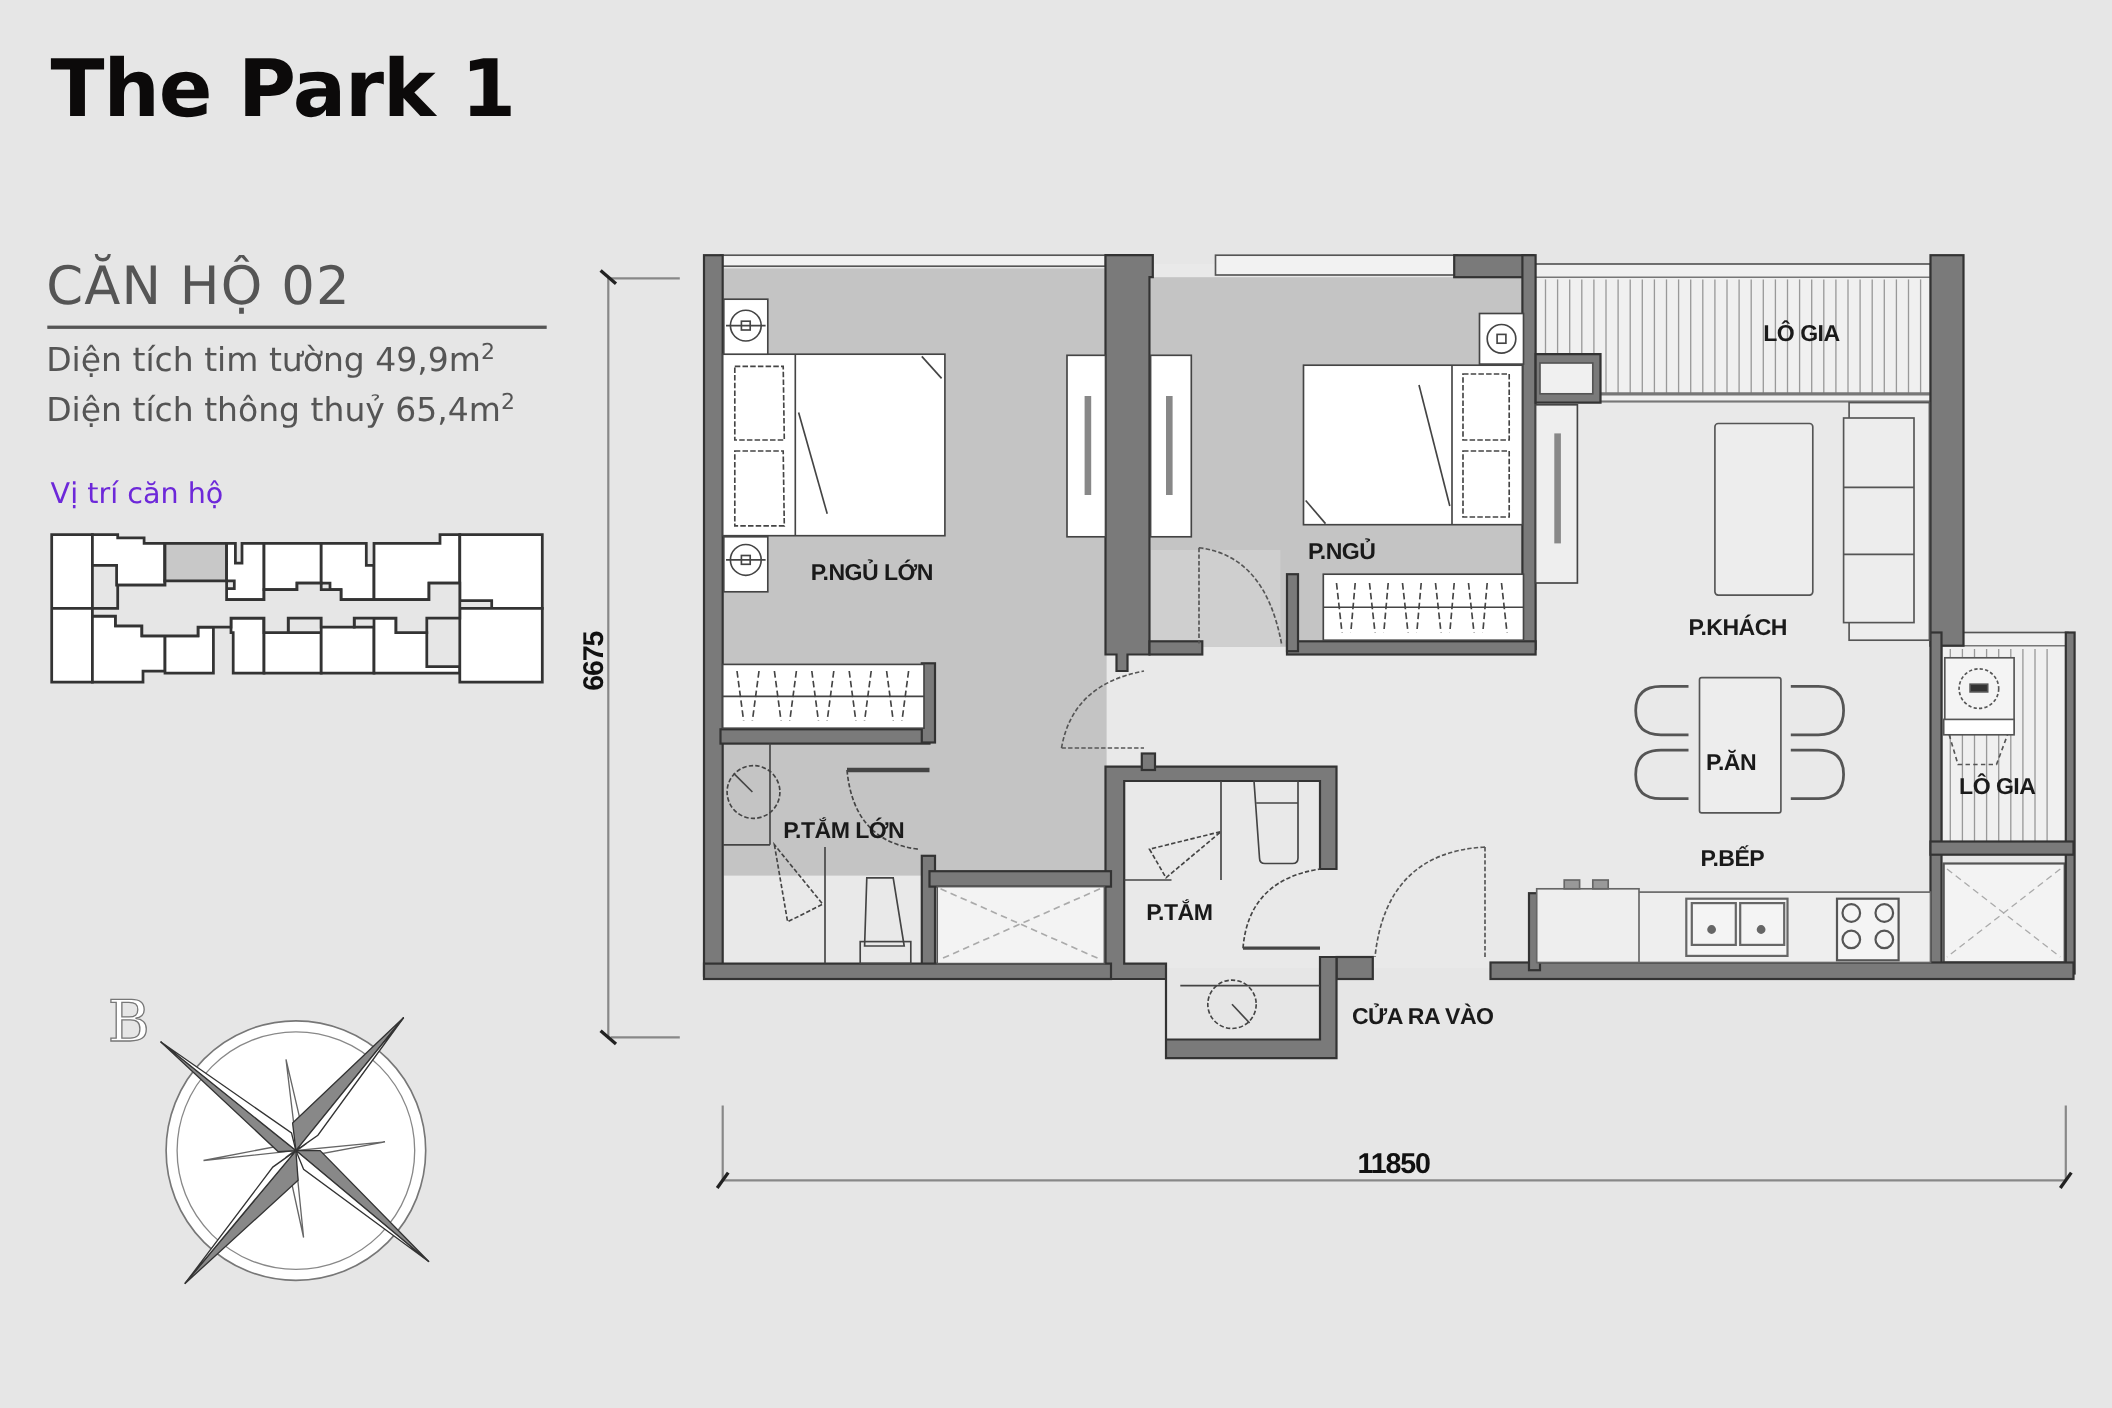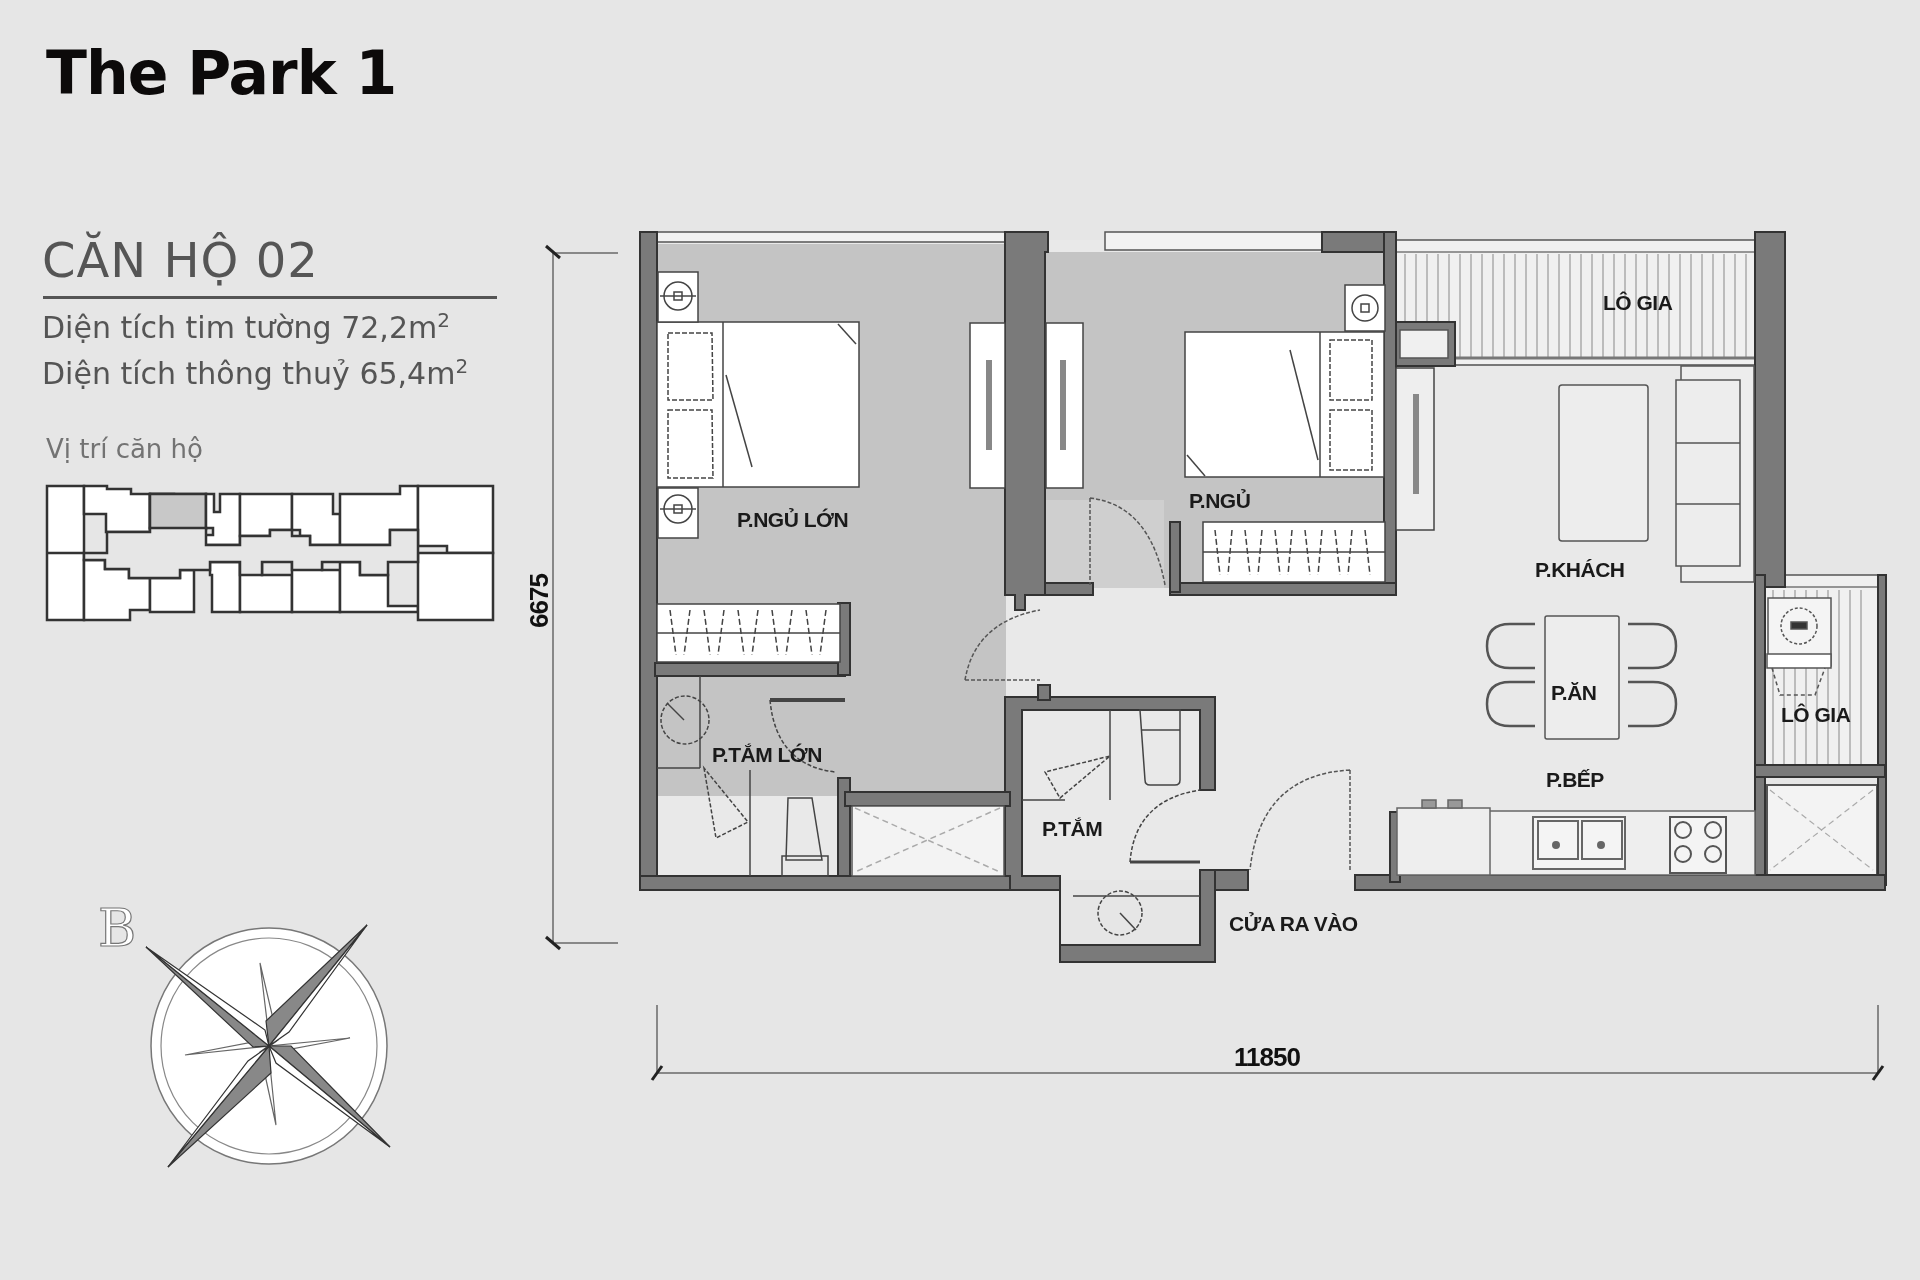--- a/index.html
+++ b/index.html
@@ -1,36 +1,36 @@
 <!DOCTYPE html>
 <html><head>
 <meta charset="utf-8">
 <style>
   html, body { margin:0; padding:0; }
   body { width:1920px; height:1280px; background:#e6e6e6; position:relative; overflow:hidden; font-family:"Liberation Sans", sans-serif; }
-  .title { position:absolute; left:46px; top:38px; font-family:"DejaVu Sans", sans-serif; font-weight:bold; font-size:60px; color:#0c0a0a; letter-spacing:-1px; margin:0; }
+  .title { position:absolute; left:46px; top:38px; font-family:"DejaVu Sans", sans-serif; font-weight:bold; font-size:72px; color:#0c0a0a; letter-spacing:-1px; margin:0; }
   .unit-title { position:absolute; left:42px; top:232px; font-family:"DejaVu Sans", sans-serif; font-size:48px; color:#555; letter-spacing:1px; }
   .unit-rule { position:absolute; left:43px; top:296px; width:454px; height:3px; background:#555; }
   .area-line { position:absolute; left:42px; font-family:"DejaVu Sans", sans-serif; font-size:30px; color:#555; }
   .area-line sup { font-size:20px; vertical-align:super; line-height:0; }
   .area1 { top:310px; }
   .area2 { top:356px; }
-  .loc-label { position:absolute; left:46px; top:434px; font-family:"DejaVu Sans", sans-serif; font-size:26px; color:#737373; }
+  .loc-label { position:absolute; left:46px; top:434px; font-family:"DejaVu Sans", sans-serif; font-size:26px; color:#6d28d9; }
   svg { position:absolute; left:0; top:0; }
   .room-label { font-family:"Liberation Sans", sans-serif; font-weight:bold; font-size:21px; fill:#1a1a1a; letter-spacing:-0.5px; }
   .dim-label { font-family:"Liberation Sans", sans-serif; font-weight:bold; font-size:26px; fill:#111; letter-spacing:-1px; }
 </style>
 </head>
 <body>
 
 <h1 class="title">The Park 1</h1>
 
 <div class="unit-title">CĂN HỘ 02</div>
 <div class="unit-rule"></div>
-<div class="area-line area1"><span>Diện tích tim tường 72,2m</span><sup>2</sup></div>
+<div class="area-line area1"><span>Diện tích tim tường 49,9m</span><sup>2</sup></div>
 <div class="area-line area2"><span>Diện tích thông thuỷ 65,4m</span><sup>2</sup></div>
 <div class="loc-label">Vị trí căn hộ</div>
 
 <svg width="1920" height="1280" viewBox="0 0 1920 1280">
 
   <g stroke="#333" stroke-width="2.5" fill="#fff">
 
     <path d="M47 486 L84 486 L84 553 L47 553 Z M47 553 L84 553 L84 620 L47 620 Z"></path>
     <path d="M84 486 L107 486 L107 489 L131 489 L131 494 L150 494 L150 532 L106 532 L106 514 L84 514 Z"></path>
 

